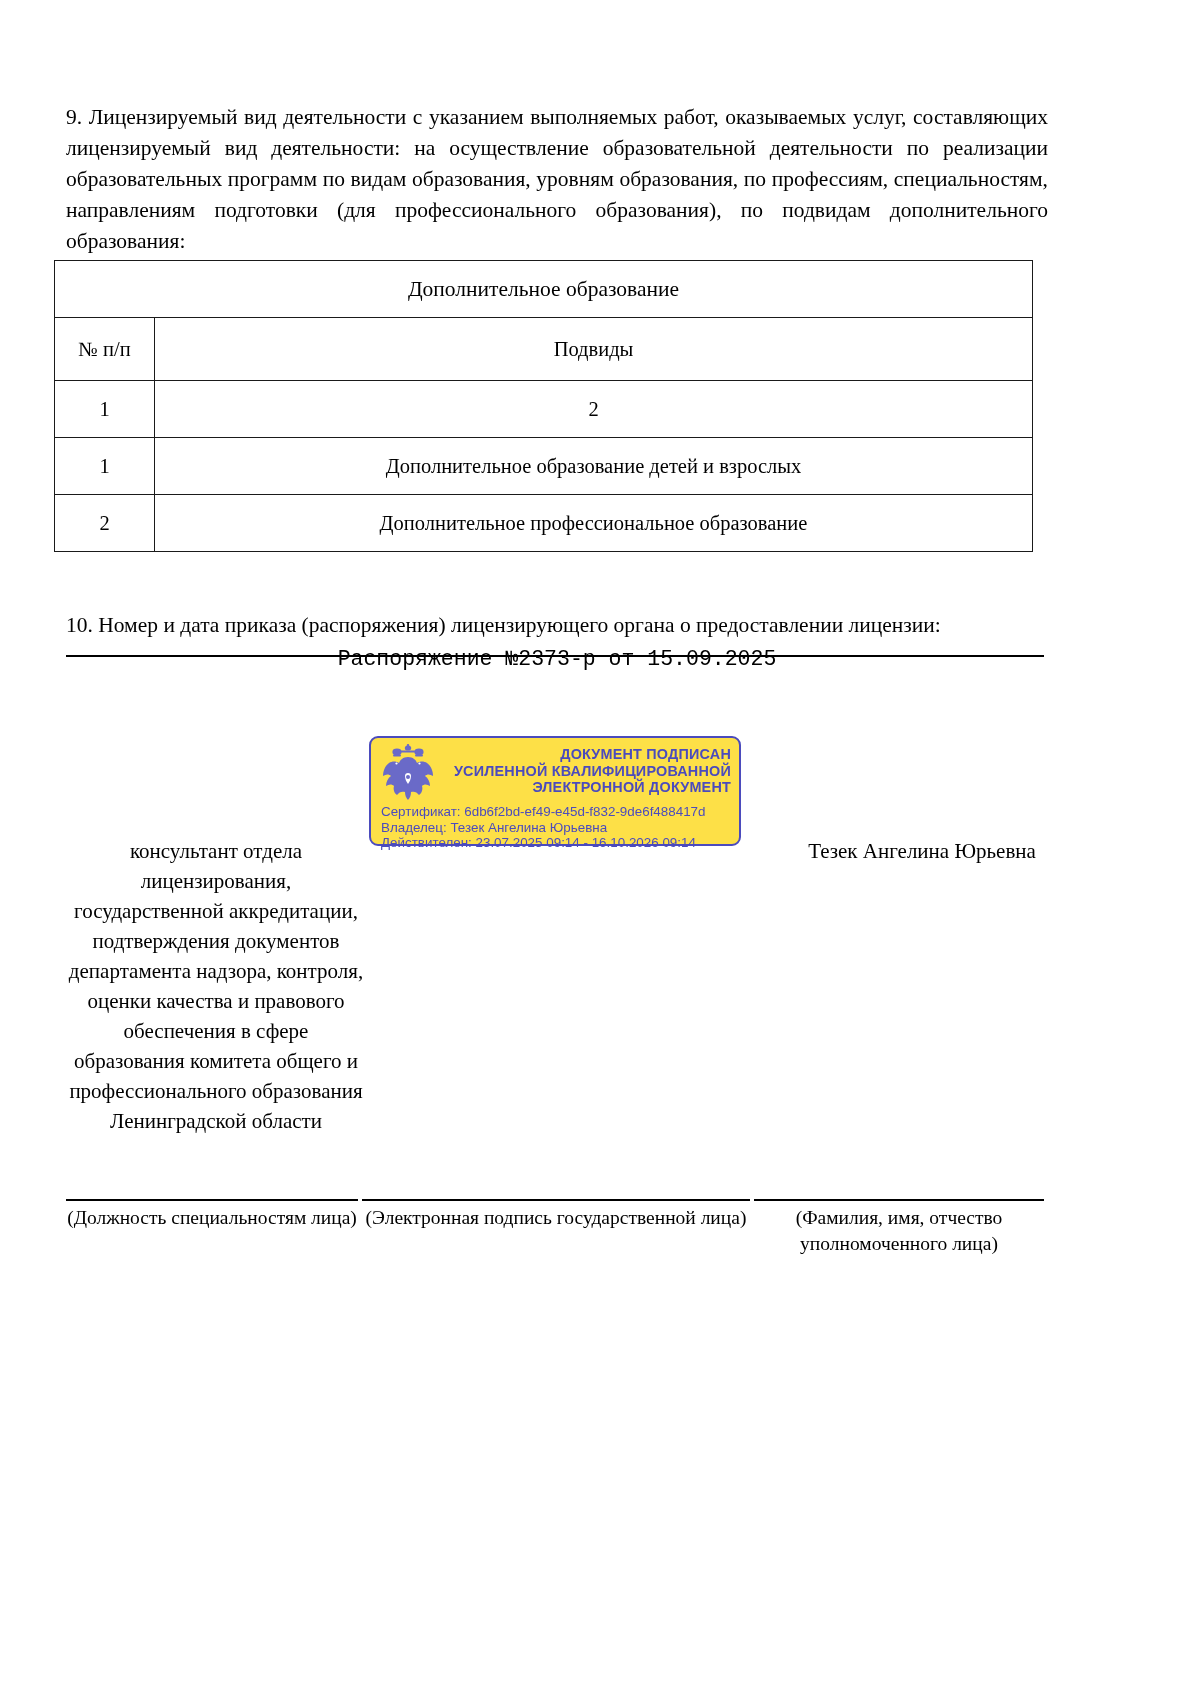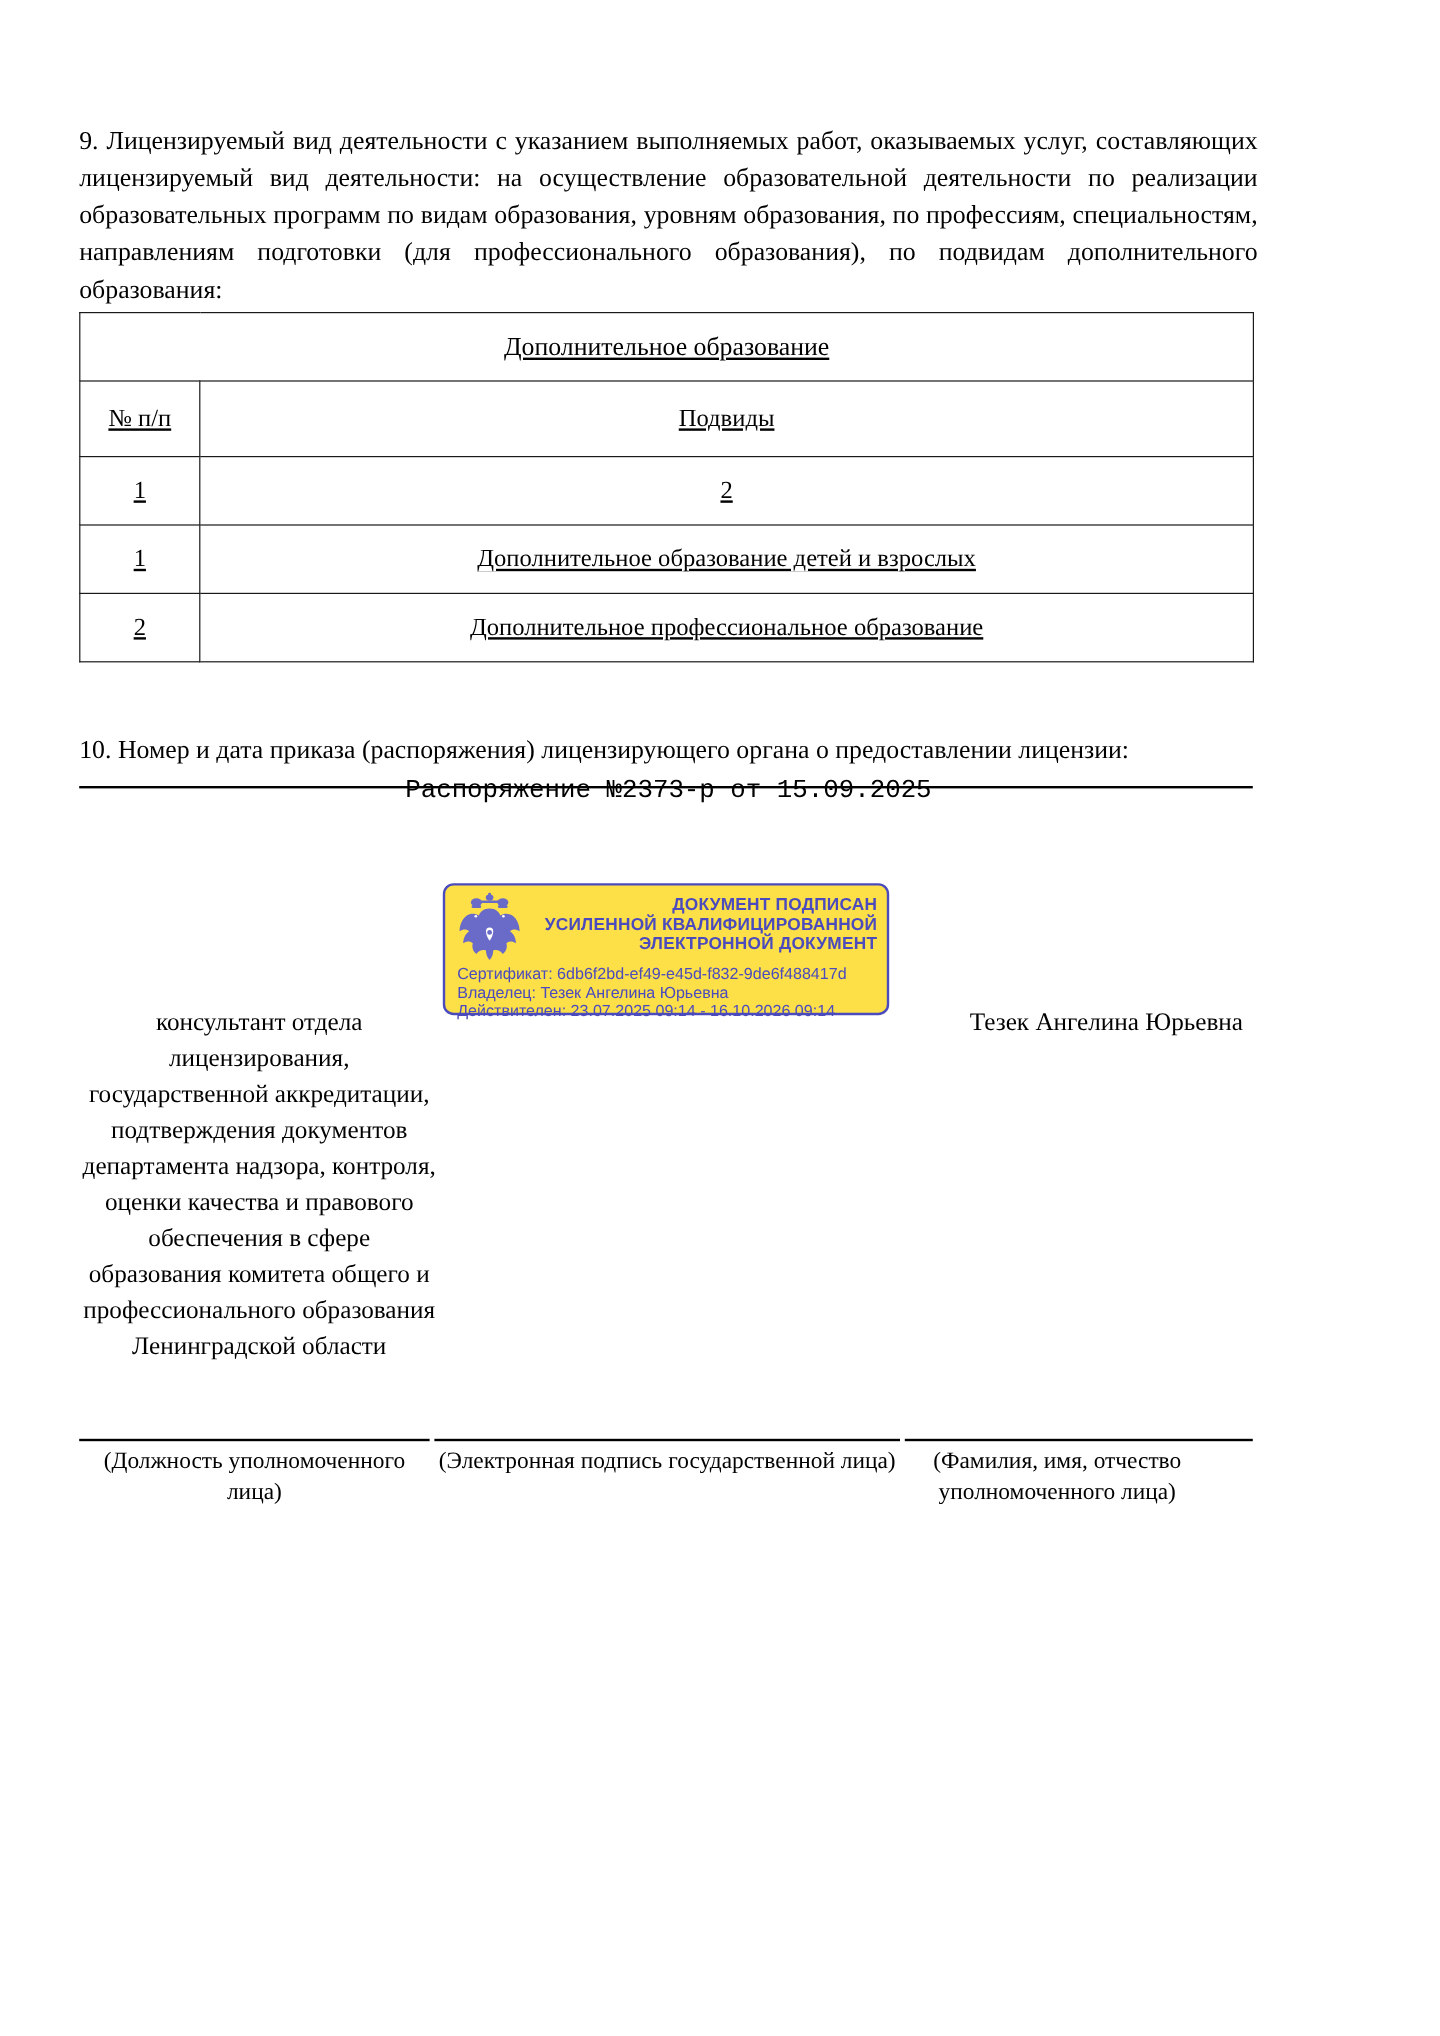--- a/index.html
+++ b/index.html
@@ -31,26 +31,25 @@
     width: 982px;
     font-size: 21.5px;
     line-height: 31px;
     text-align: justify;
     text-justify: inter-word;
   }
 
   
   .subtypes-table {
     position: absolute;
-    left: 66px;
+    left: 54px;
     top: 260px;
     width: 978px;
     border-collapse: collapse;
     table-layout: fixed;
-    text-decoration: underline;
   }
   .subtypes-table td,
   .subtypes-table th {
     border: 1px solid #1a1a1a;
     font-weight: normal;
     font-size: 20.5px;
     text-align: center;
     vertical-align: middle;
     padding: 0;
   }
@@ -169,21 +168,21 @@
 
   .caption {
     position: absolute;
     top: 1205px;
     font-size: 19.5px;
     line-height: 26px;
     text-align: center;
   }
   .caption.c1 { left: 66px;  width: 292px; }
   .caption.c2 { left: 362px; width: 388px; }
-  .caption.c3 { left: 736px; width: 290px; }
+  .caption.c3 { left: 754px; width: 290px; }
 
   .disclaimer {
     position: absolute;
     left: 66px;
     top: 1267px;
     width: 982px;
     font-size: 17.3px;
     line-height: 24px;
     text-align: center;
   }
@@ -276,18 +275,18 @@
   </div>
 
   <div class="job-title">консультант отдела лицензирования, государственной аккредитации, подтверждения документов департамента надзора, контроля, оценки качества и правового обеспечения в сфере образования комитета общего и профессионального образования Ленинградской области</div>
 
   <div class="signer-name">Тезек Ангелина Юрьевна</div>
 
   <div class="cap-rule c1"></div>
   <div class="cap-rule c2"></div>
   <div class="cap-rule c3"></div>
 
-  <div class="caption c1">(Должность уполномоченного лица)</div>
+  <div class="caption c1">(Должность специальностям лица)</div>
   <div class="caption c2">(Электронная подпись государственной лица)</div>
   <div class="caption c3">(Фамилия, имя, отчество уполномоченного лица)</div>
 
 
 </div>
 
 </body></html>

